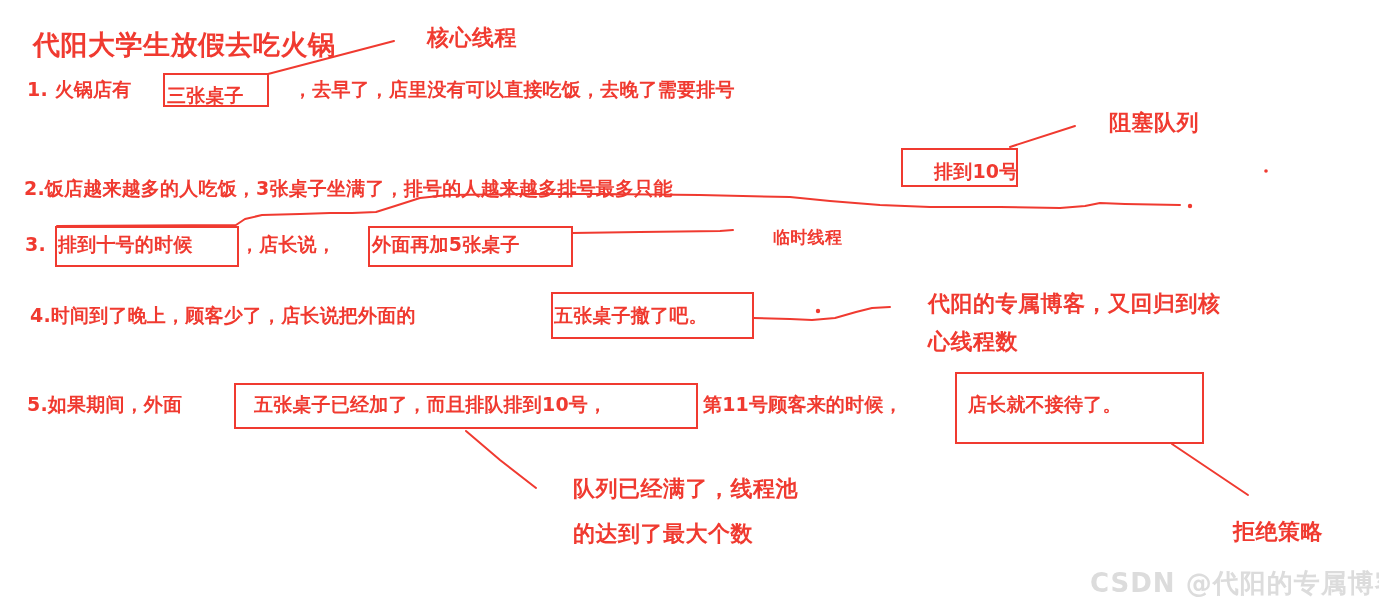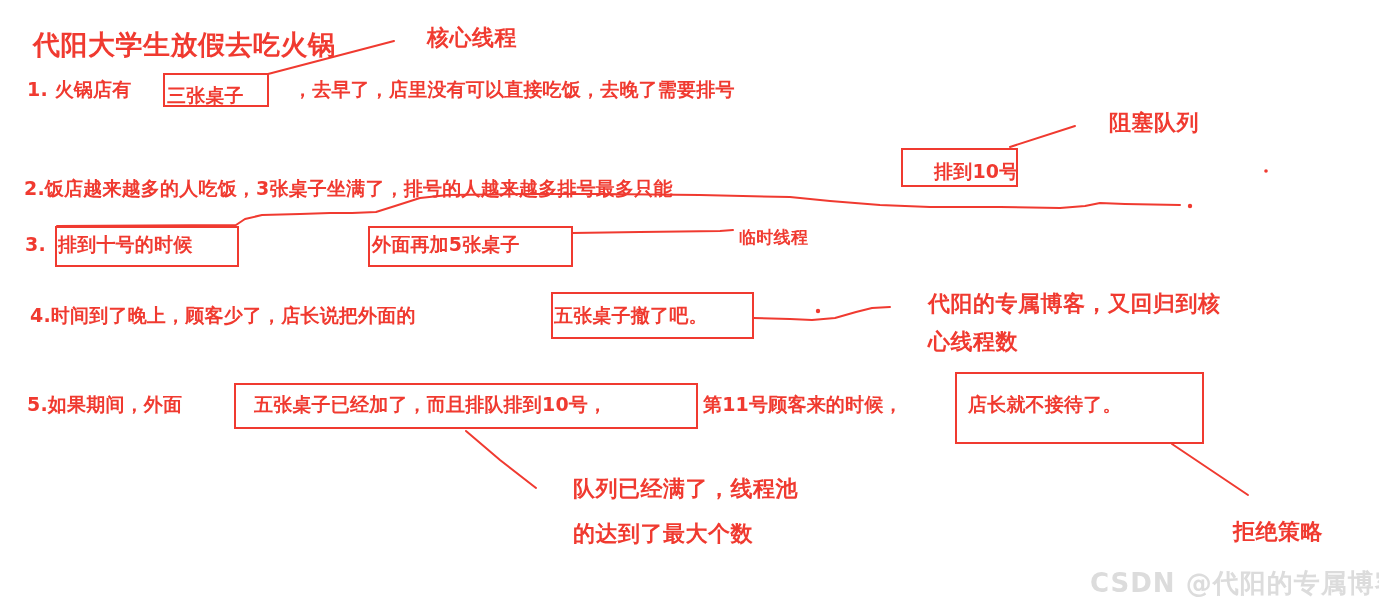--- a/index.html
+++ b/index.html
@@ -32,20 +32,21 @@
     letter-spacing: 0.2px;
   }
   .anno {
     font-size: 22px;
     letter-spacing: 0.5px;
     margin-left: 28px;
   }
   .anno-sm {
     font-size: 17px;
     letter-spacing: 0.3px;
+    margin-left: 34px;
   }
   .box {
     position: absolute;
     border: 2px solid #f03a30;
     box-sizing: border-box;
     background: transparent;
   }
   svg.lines {
     position: absolute;
     left: 0;
@@ -96,20 +97,21 @@
   <div class="txt body-line" style="left:167px; top:85px;">三张桌子</div>
   <div class="txt body-line" style="left:269px; top:79px;padding-left:24px;">，去早了，店里没有可以直接吃饭，去晚了需要排号</div>
 
   <div class="txt body-line" style="left:24px; top:153px;margin-top:25px;">2.饭店越来越多的人吃饭，3张桌子坐满了，排号的人越来越多排号最多只能</div>
   <div class="box" style="left:901px; top:148px; width:117px; height:39px;"></div>
   <div class="txt body-line" style="left:934px; top:153px;margin-top:8px;">排到10号</div>
 
   <div class="txt body-line" style="left:25px; top:234px;">3.</div>
   <div class="box" style="left:55px; top:226px; width:184px; height:41px;"></div>
   <div class="txt body-line" style="left:58px; top:234px;">排到十号的时候</div>
+  <div class="txt body-line" style="left:240px; top:234px;">，店长说，</div>
   <div class="box" style="left:368px; top:226px; width:205px; height:41px;"></div>
   <div class="txt body-line" style="left:372px; top:234px;">外面再加5张桌子</div>
 
   <div class="txt body-line" style="left:30px; top:305px;">4.时间到了晚上，顾客少了，店长说把外面的</div>
   <div class="box" style="left:551px; top:292px; width:203px; height:47px;"></div>
   <div class="txt body-line" style="left:554px; top:305px;">五张桌子撤了吧。</div>
 
   <div class="txt body-line" style="left:27px; top:394px;">5.如果期间，外面</div>
   <div class="box" style="left:234px; top:383px; width:464px; height:46px;"></div>
   <div class="txt body-line" style="left:254px; top:394px;">五张桌子已经加了，而且排队排到10号，</div>

